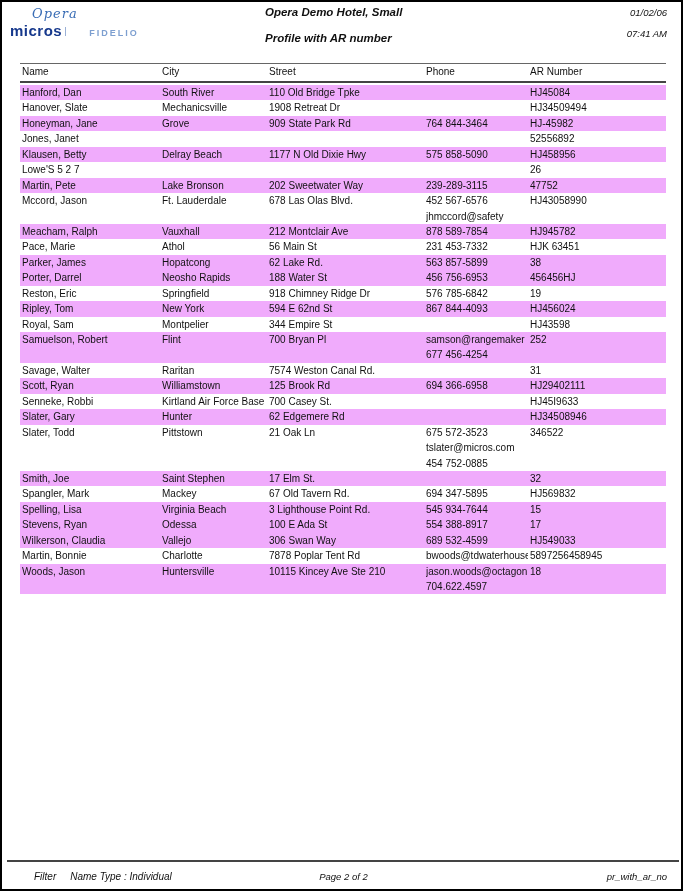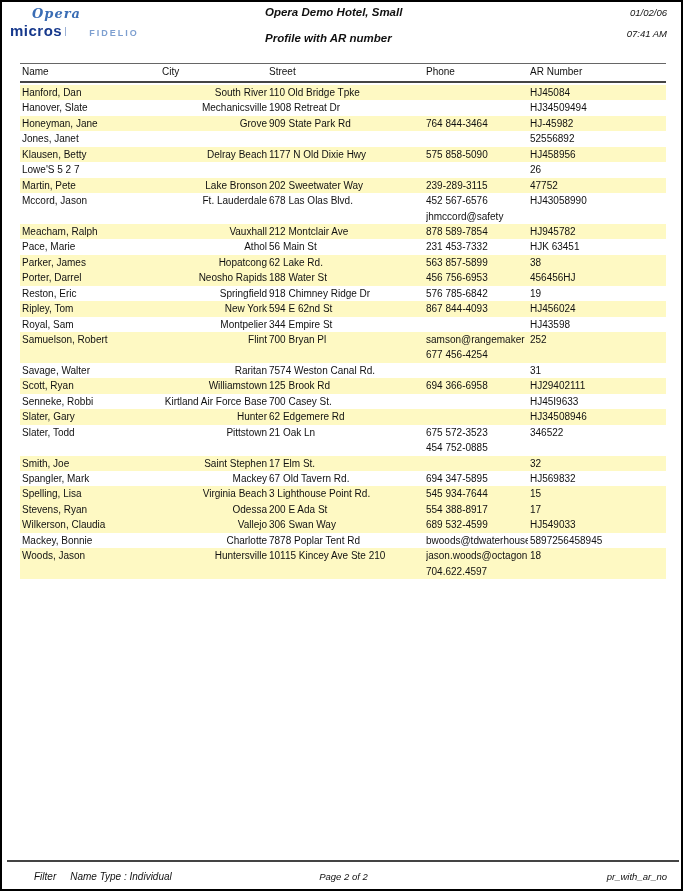--- a/index.html
+++ b/index.html
@@ -11,21 +11,21 @@
     border:2px solid #000;
     font-family:"Liberation Sans", sans-serif;
     color:#111;
     overflow:hidden;
   }
   
   .logo { position:absolute; top:4px; left:8px; width:130px; }
   .logo-opera {
     display:block; margin-left:22px;
     font-family:"DejaVu Serif", serif;
-    font-style:italic; font-weight:bold;
+    font-style:italic; font-weight:normal;
     font-size:13px; color:#3a6db5; letter-spacing:1px;
   }
   .logo-row2 { display:block; margin-top:1px; white-space:nowrap; }
   .logo-micros {
     font-weight:bold; font-size:15px; color:#16388c; letter-spacing:0.5px;
   }
   .logo-sep { display:inline-block; width:1px; height:9px; background:#9ab0d6; margin:0 3px; vertical-align:middle; }
   .logo-fidelio {
     font-size:9px; color:#7d9fd0; font-weight:bold; letter-spacing:2px;padding-left:20px;
   }
@@ -44,29 +44,29 @@
   .rule-thin  { position:absolute; top:61px; left:18px; width:646px; height:1px; background:#666; }
   .rule-thick { position:absolute; top:79px; left:18px; width:646px; height:2px; background:#444; }
   .colhead { position:absolute; top:64px; font-size:10px; color:#111; white-space:nowrap; }
   .h-name   { left:20px; }
   .h-city   { left:160px;text-align:center; }
   .h-street { left:267px; }
   .h-phone  { left:424px; }
   .h-ar     { left:528px; }
   
   .tbody { position:absolute; top:83px; left:18px; width:646px; }
-  .record-block.striped { background:#fef9c3; }
+  .record-block.striped { background:#f0abfc; }
   .row { position:relative; height:15.45px; }
   .cell {
     position:absolute; top:0;
     font-size:10px; line-height:15.45px;
     white-space:nowrap; overflow:hidden; color:#111;
   }
   .c-name   { left:2px;   width:138px; }
-  .c-city   { left:142px; width:105px;text-align:right; }
+  .c-city   { left:142px; width:105px; }
   .c-street { left:249px; width:155px; }
   .c-phone  { left:406px; width:102px; }
   .c-ar     { left:510px; width:134px; }
   
   .rule-footer { position:absolute; top:858px; left:5px; width:672px; height:2px; background:#444; }
   .footer-filter {
     position:absolute; top:869px; left:32px;
     font-size:10px; font-style:italic; white-space:nowrap;
   }
   .footer-filter .flabel { margin-right:14px; }
@@ -293,20 +293,23 @@
       </div>
       <div class="record-block">
         <div class="row">
           <span class="cell c-name">Slater, Todd</span>
           <span class="cell c-city">Pittstown</span>
           <span class="cell c-street">21 Oak Ln</span>
           <span class="cell c-phone">675 572-3523</span>
           <span class="cell c-ar">346522</span>
         </div>
         <div class="row">
+          <span class="cell c-phone">tslater@micros.com</span>
+        </div>
+        <div class="row">
           <span class="cell c-phone">454 752-0885</span>
         </div>
       </div>
       <div class="record-block striped">
         <div class="row">
           <span class="cell c-name">Smith, Joe</span>
           <span class="cell c-city">Saint Stephen</span>
           <span class="cell c-street">17 Elm St.</span>
           <span class="cell c-phone"></span>
           <span class="cell c-ar">32</span>
@@ -327,37 +330,37 @@
           <span class="cell c-city">Virginia Beach</span>
           <span class="cell c-street">3 Lighthouse Point Rd.</span>
           <span class="cell c-phone">545 934-7644</span>
           <span class="cell c-ar">15</span>
         </div>
       </div>
       <div class="record-block striped">
         <div class="row">
           <span class="cell c-name">Stevens, Ryan</span>
           <span class="cell c-city">Odessa</span>
-          <span class="cell c-street">200 E Ada St</span>
+          <span class="cell c-street">100 E Ada St</span>
           <span class="cell c-phone">554 388-8917</span>
           <span class="cell c-ar">17</span>
         </div>
       </div>
       <div class="record-block striped">
         <div class="row">
           <span class="cell c-name">Wilkerson, Claudia</span>
           <span class="cell c-city">Vallejo</span>
           <span class="cell c-street">306 Swan Way</span>
           <span class="cell c-phone">689 532-4599</span>
           <span class="cell c-ar">HJ549033</span>
         </div>
       </div>
       <div class="record-block">
         <div class="row">
-          <span class="cell c-name">Mackey, Bonnie</span>
+          <span class="cell c-name">Martin, Bonnie</span>
           <span class="cell c-city">Charlotte</span>
           <span class="cell c-street">7878 Poplar Tent Rd</span>
           <span class="cell c-phone">bwoods@tdwaterhouse</span>
           <span class="cell c-ar">5897256458945</span>
         </div>
       </div>
       <div class="record-block striped">
         <div class="row">
           <span class="cell c-name">Woods, Jason</span>
           <span class="cell c-city">Huntersville</span>

